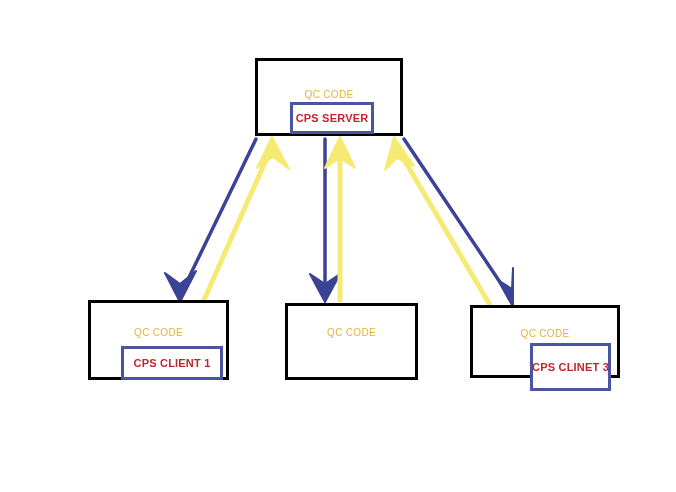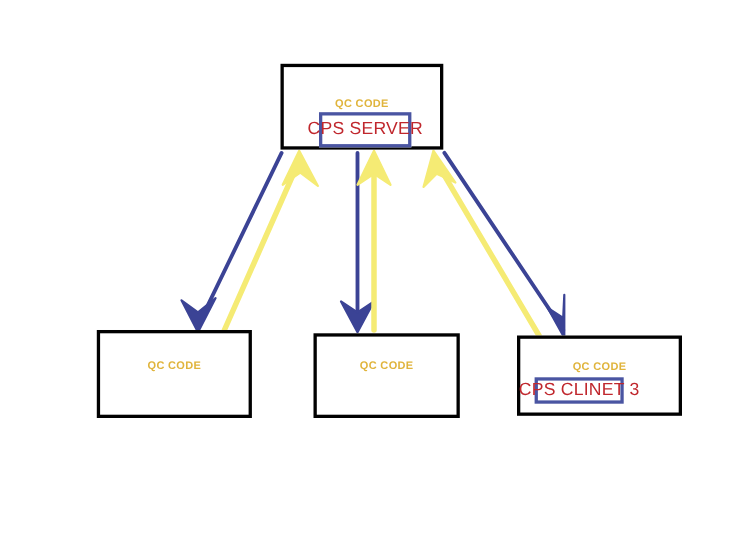--- a/index.html
+++ b/index.html
@@ -28,39 +28,39 @@
     border: 3px solid #010101;
     background: #ffffff;
     z-index: 3;
   }
   .node-qc-label {
     position: absolute;
     left: 0;
     width: 100%;
     text-align: center;
     color: #e0b43c;
-    font-weight: bold;
+    font-weight: normal;
     font-size: 10px;
     letter-spacing: 0.3px;
     white-space: nowrap;
   }
   .inner-box {
     position: absolute;
     box-sizing: border-box;
     border: 3px solid #4a55a2;
     background: #ffffff;
     display: flex;
     align-items: center;
     justify-content: center;
     z-index: 4;
   }
   .inner-label {
     color: #c0272d;
-    font-weight: normal;
-    font-size: 16px;
+    font-weight: bold;
+    font-size: 11px;
     letter-spacing: 0.2px;
     white-space: nowrap;
   }
 
   
   #server-node      { left: 255px; top: 58px;  width: 148px; height: 78px; }
   #server-node .node-qc-label { top: 28px; }
   #server-inner     { left: 290px; top: 102px; width: 84px;  height: 32px; }
 
   
@@ -69,21 +69,21 @@
   #client1-inner    { left: 121px; top: 346px; width: 102px; height: 34px; }
 
   
   #client2-node     { left: 285px; top: 303px; width: 133px; height: 77px; }
   #client2-node .node-qc-label { top: 21px; }
   #client2-inner    { left: 317px; top: 344px; width: 71px;  height: 36px; }
 
   
   #client3-node     { left: 470px; top: 305px; width: 150px; height: 73px; }
   #client3-node .node-qc-label { top: 20px; }
-  #client3-inner    { left: 486px; top: 343px; width: 81px;  height: 24px; }
+  #client3-inner    { left: 530px; top: 343px; width: 81px;  height: 48px; }
 </style>
 </head>
 <body>
 
 <div id="canvas">
 
   <svg id="arrow-layer" viewBox="0 0 676 492" xmlns="http://www.w3.org/2000/svg">
 
     <g>
       <line x1="256" y1="139" x2="180" y2="296" stroke="#3b4395" stroke-width="3.5" stroke-linecap="round"></line>
@@ -119,20 +119,23 @@
   <div class="node" id="server-node">
     <div class="node-qc-label">QC CODE</div>
   </div>
   <div class="inner-box" id="server-inner">
     <span class="inner-label">CPS SERVER</span>
   </div>
 
   <div class="node" id="client1-node">
     <div class="node-qc-label">QC CODE</div>
   </div>
+  <div class="inner-box" id="client1-inner">
+    <span class="inner-label">CPS CLIENT 1</span>
+  </div>
 
   <div class="node" id="client2-node">
     <div class="node-qc-label">QC CODE</div>
   </div>
 
   <div class="node" id="client3-node">
     <div class="node-qc-label">QC CODE</div>
   </div>
   <div class="inner-box" id="client3-inner">
     <span class="inner-label">CPS CLINET 3</span>

